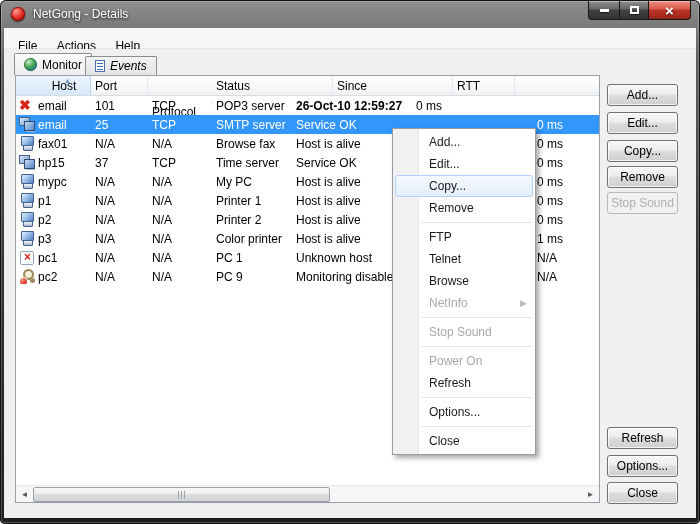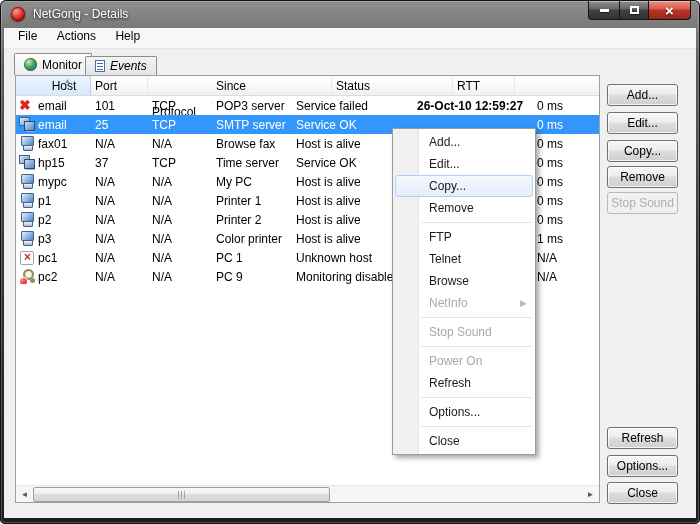--- a/index.html
+++ b/index.html
@@ -33,21 +33,21 @@
     background:linear-gradient(#909090,#646464 45%,#414141 50%,#343434); }
   .cap-btn.close { width:43px; border-radius:0 0 4px 0;
     background:linear-gradient(#EF9181,#D9584A 45%,#BD3427 50%,#97251A); }
   .glyph-min { width:9px; height:3px; background:#FFF; box-shadow:0 1px 1px rgba(0,0,0,.6); }
   .glyph-max { width:9px; height:8px; border:2px solid #FFF; box-shadow:0 1px 1px rgba(0,0,0,.5); }
   .glyph-close { color:#FFF; font-weight:bold; font-size:15px; line-height:1; text-shadow:0 1px 2px rgba(0,0,0,.6); }
 
   
   .menubar { position:absolute; left:4px; right:4px; top:28px; height:21px;
     background:#F7F7F7; border-bottom:1px solid #E4E6E8; padding-left:6px; }
-  .menu-item { display:inline-block; padding:1px 8px 0 8px; height:20px; }
+  .menu-item { display:inline-block; padding:11px 8px 0 8px; height:20px; }
   .client { position:absolute; left:4px; right:4px; top:49px; bottom:6px; background:#F0F0F0; }
 
   
   .tab { position:absolute; display:flex; align-items:center; gap:5px; padding:0 9px;
     border:1px solid #8C8C8C; border-bottom:none; border-radius:2px 2px 0 0; z-index:2; }
   .tab.active { left:14px; top:53px; height:22px;
     background:linear-gradient(#FDFDFD,#F3F3F3 60%,#EDEDED);text-align:center; }
   .tab.inactive { left:85px; top:56px; height:19px;
     background:linear-gradient(#F3F3F3,#E4E4E4);font-style:italic; }
   .globe-icon { width:13px; height:13px; border-radius:50%;
@@ -173,36 +173,35 @@
   <div class="tab inactive">
     <span class="doc-icon"></span>
     <span>Events</span>
   </div>
 
   <div class="table-panel">
     <div class="thead">
       <div class="th th-host"><span>Host</span><span class="sort-arrow">▲</span></div>
       <div class="th th-port">Port</div>
       <div class="th th-protocol">Protocol</div>
+      <div class="th th-status">Status</div>
       <div class="th th-since">Since</div>
-      <div class="th th-status">Status</div>
       <div class="th th-rtt">RTT</div>
       <div class="th th-fill"></div>
     </div>
 
     <div class="tbody">
       <div class="trow">
         <span class="cell c-host">
             <span class="hicon" data-icon="service-failed"></span>
             <span>email</span>
           </span>
         <span class="cell c-port">101</span>
         <span class="cell c-protocol">TCP</span>
         <span class="cell c-desc">POP3 server</span>
-        <span class="cell c-status">Service failed</span>
         <span class="cell c-since">26-Oct-10 12:59:27</span>
         <span class="cell c-rtt">0 ms</span>
       </div>
       <div class="trow selected">
         <span class="cell c-host">
             <span class="hicon" data-icon="host-pair"></span>
             <span>email</span>
           </span>
         <span class="cell c-port">25</span>
         <span class="cell c-protocol">TCP</span>

